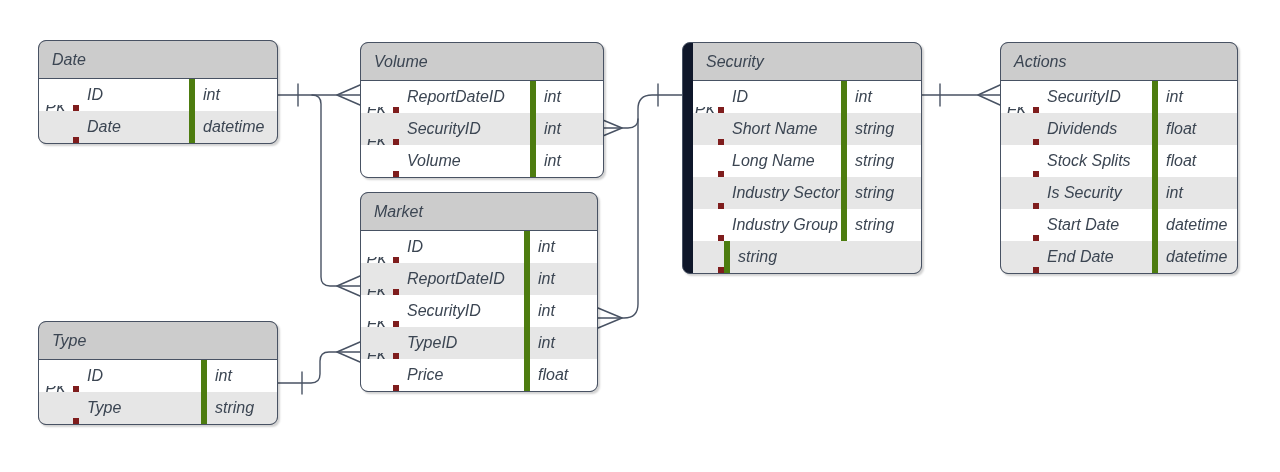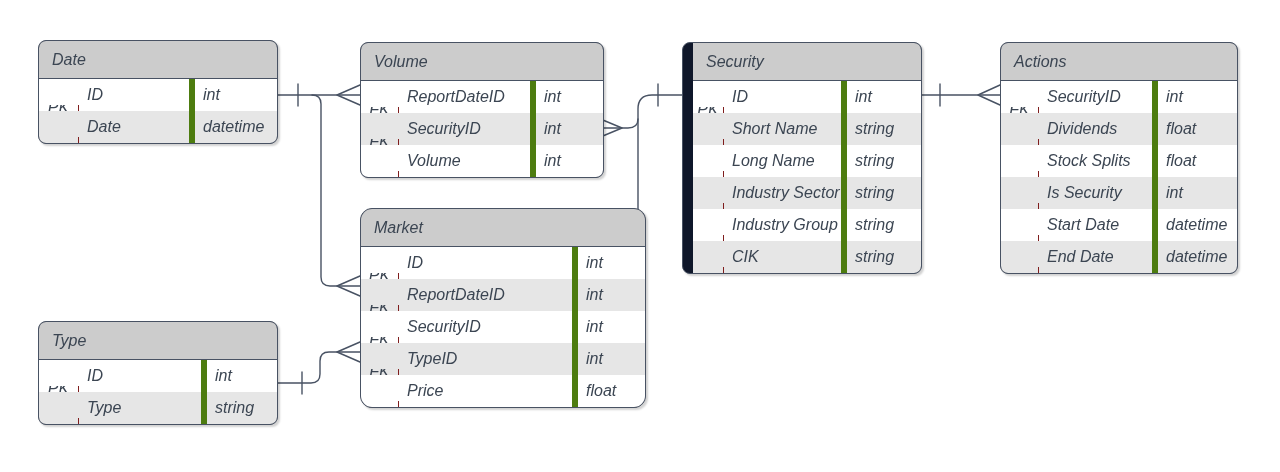--- a/index.html
+++ b/index.html
@@ -40,21 +40,21 @@
     background:#ffffff;
   }
   .row:nth-child(even){background:#e6e6e6;}
   .cell{
     display:flex;
     align-items:center;
     font-size:16px;
     overflow:hidden;
     white-space:nowrap;
   }
-  .cell-key{justify-content:center;border-right:1px solid #7f1d1d;margin-top:26px;}
+  .cell-key{justify-content:center;border-right:6px solid #7f1d1d;margin-top:26px;}
   .cell-name{padding-left:8px;}
   .cell-type{padding-left:8px;border-left:6px solid #4d7c0f;}
   #connectors{
     position:absolute;
     left:0;top:0;
     pointer-events:none;
   }
   #connectors path{
     fill:none;
     stroke:#485263;
@@ -161,21 +161,20 @@
         <div class="cell cell-name">Industry Sector</div>
         <div class="cell cell-type">string</div>
       </div>
       <div class="row">
         <div class="cell cell-key"></div>
         <div class="cell cell-name">Industry Group</div>
         <div class="cell cell-type">string</div>
       </div>
       <div class="row">
         <div class="cell cell-key"></div>
-        <div class="cell cell-name">CIK</div>
         <div class="cell cell-type">string</div>
       </div>
     </div>
   </div>
 
   <div class="entity" style="left:1000px;top:42px;width:238px;text-align:right;--kw:38px;--tw:85px;">
     <div class="entity-header">
       <span>Actions</span>
     </div>
     <div class="entity-body">
@@ -205,21 +204,21 @@
         <div class="cell cell-type">datetime</div>
       </div>
       <div class="row">
         <div class="cell cell-key"></div>
         <div class="cell cell-name">End Date</div>
         <div class="cell cell-type">datetime</div>
       </div>
     </div>
   </div>
 
-  <div class="entity" style="left:360px;top:208px;width:286px;border-radius:12px;--kw:38px;--tw:73px;">
+  <div class="entity" style="left:360px;top:192px;width:238px;--kw:38px;--tw:73px;">
     <div class="entity-header">
       <span>Market</span>
     </div>
     <div class="entity-body">
       <div class="row">
         <div class="cell cell-key">PK</div>
         <div class="cell cell-name">ID</div>
         <div class="cell cell-type">int</div>
       </div>
       <div class="row">

